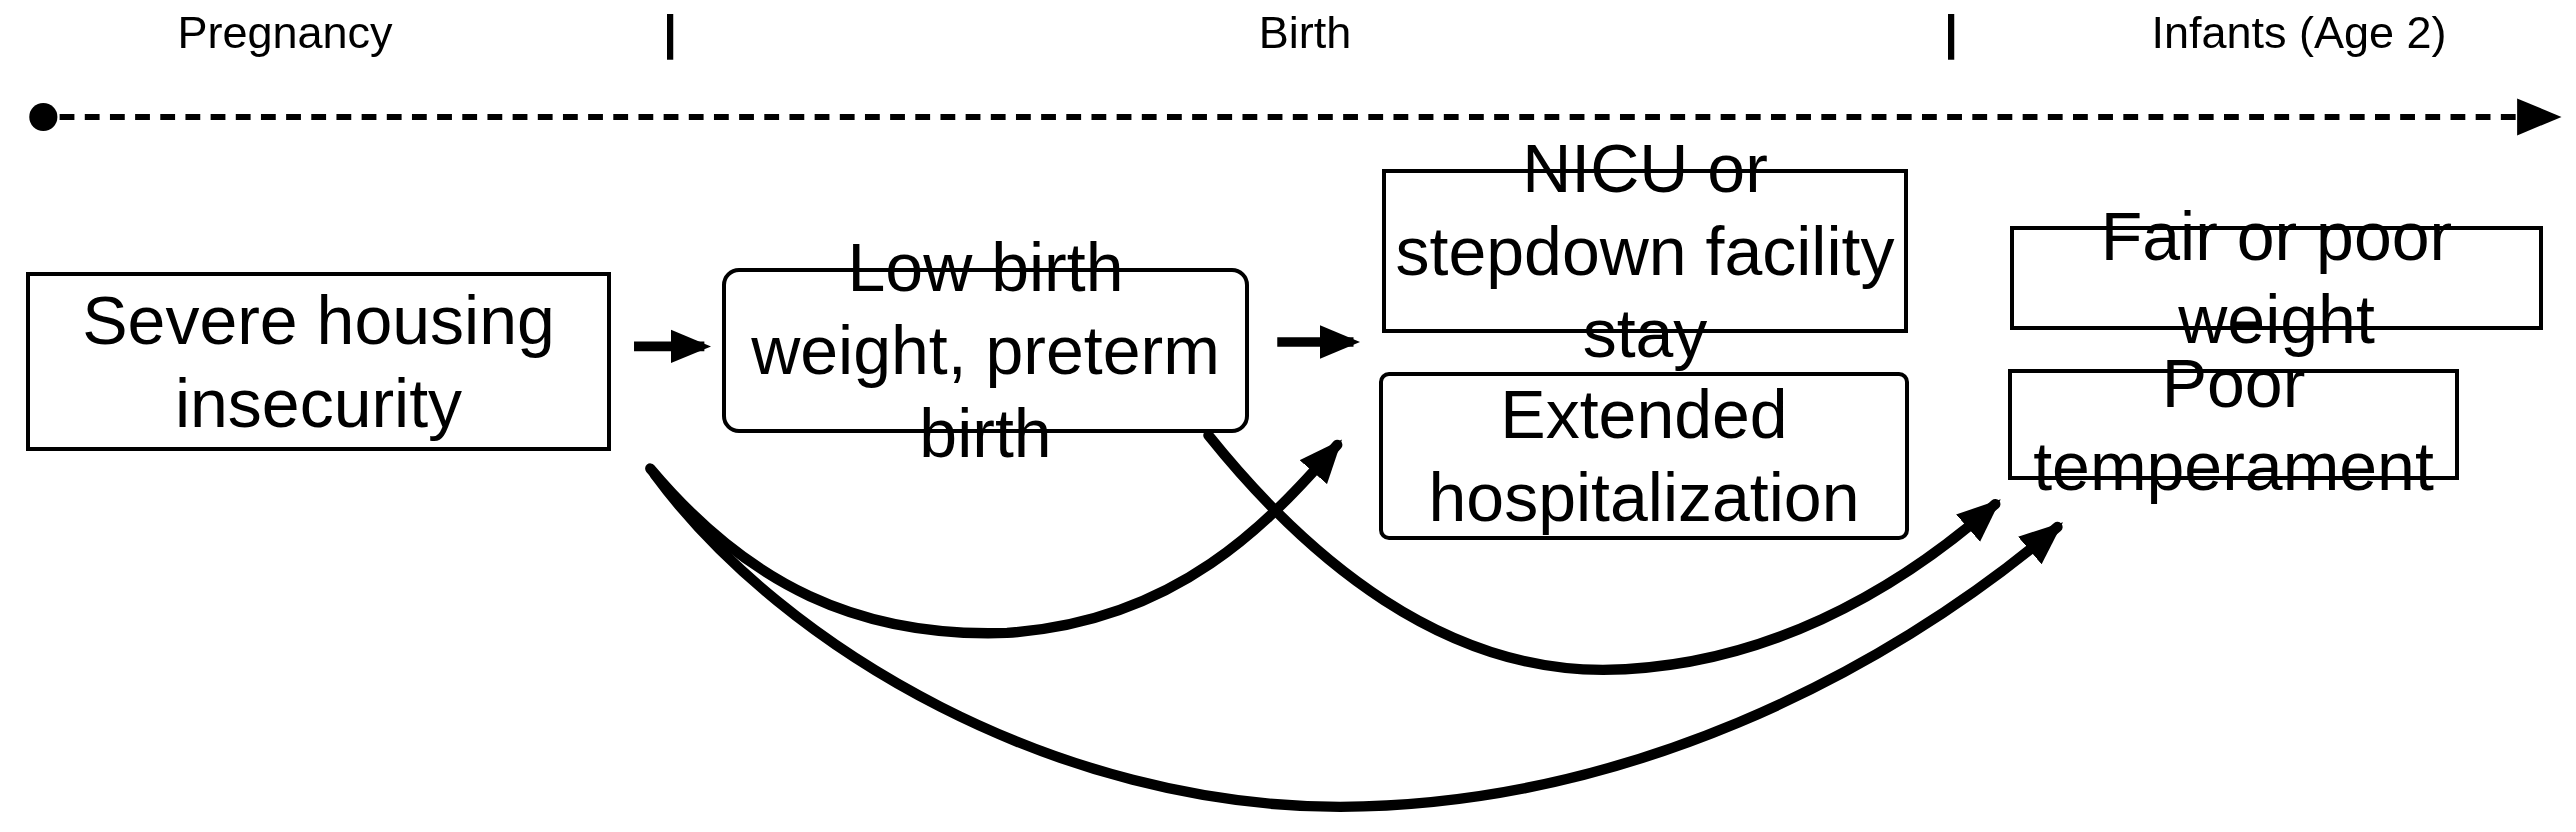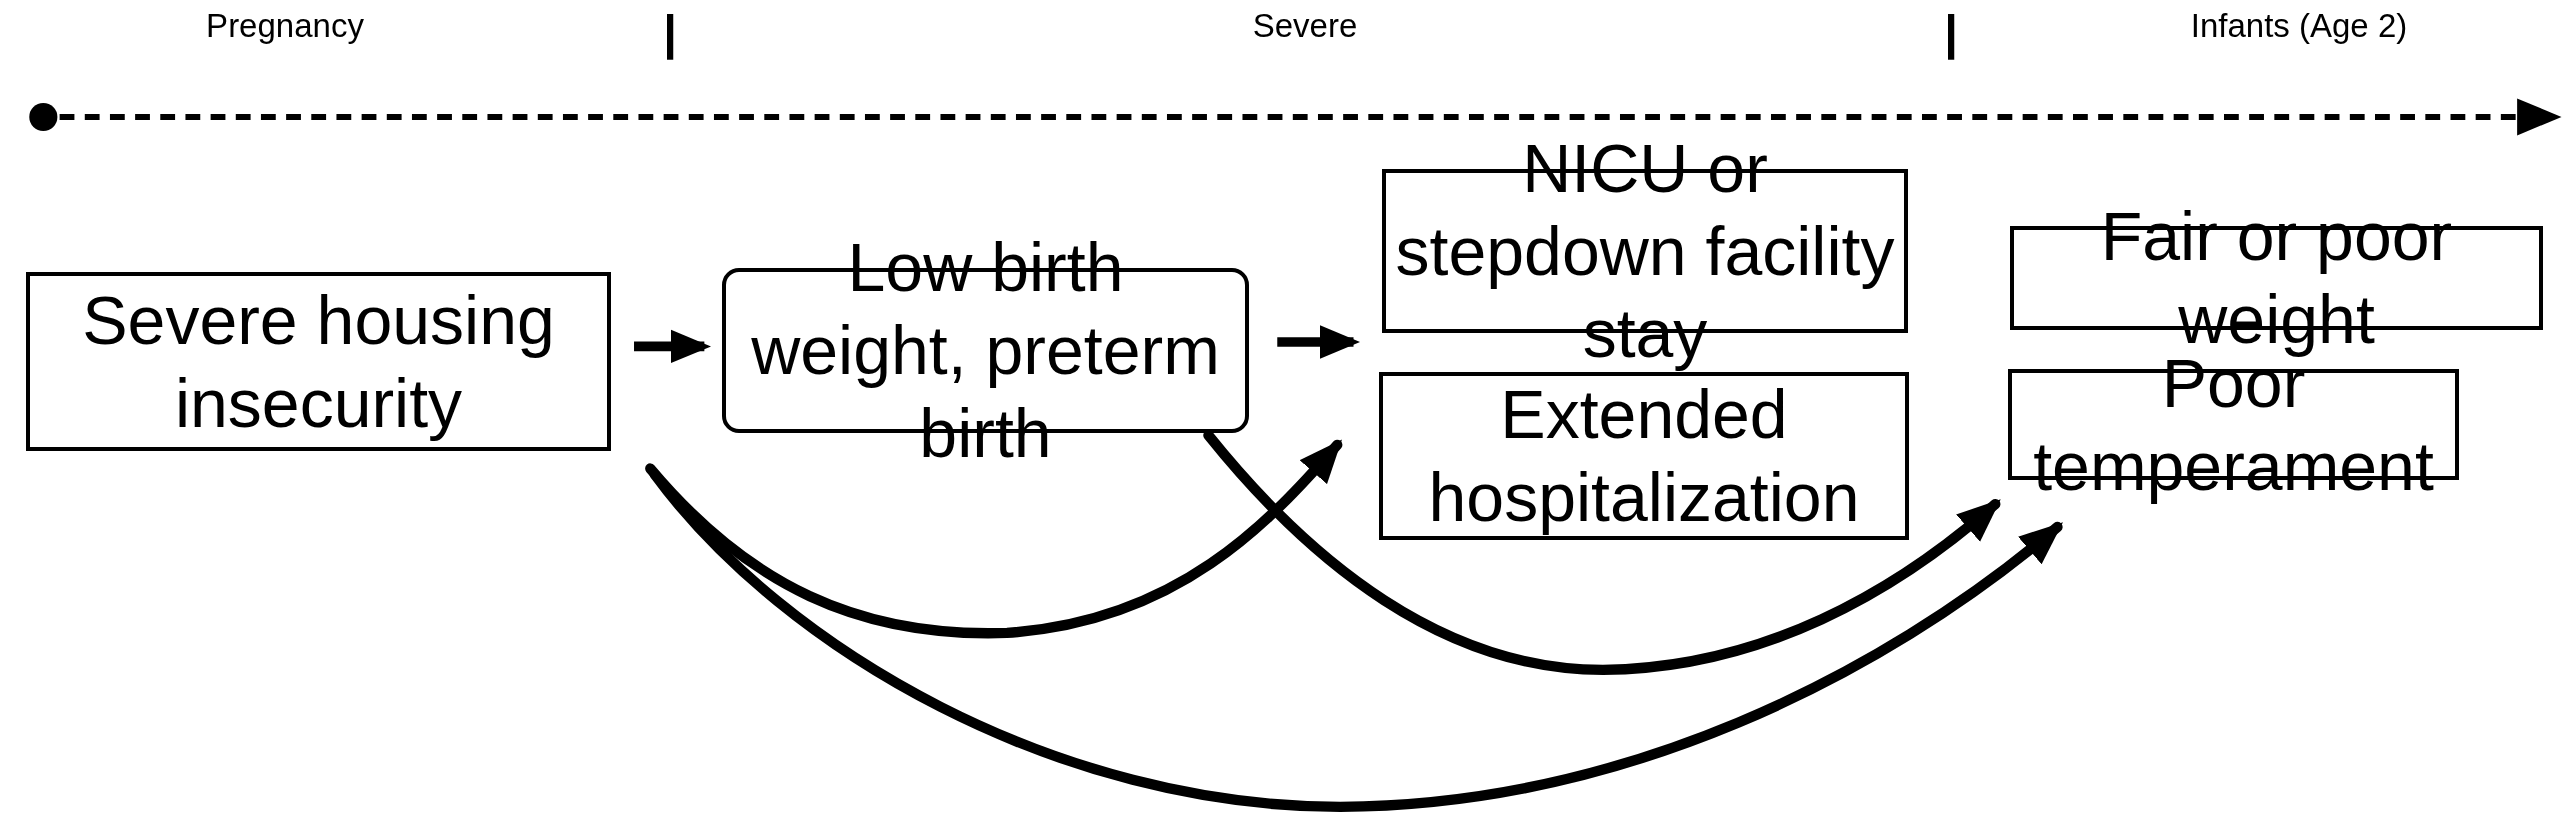--- a/index.html
+++ b/index.html
@@ -18,21 +18,21 @@
     background:var(--bg);
     font-family:"Liberation Sans", sans-serif;
     color:var(--ink);
     overflow:hidden;
   }
   
   .stage-label{
     position:absolute;
     top:7.4px;
     transform:translateX(-50%);
-    font-size:33px;
+    font-size:45px;
     line-height:1.15;
     white-space:nowrap;
     color:var(--ink);
   }
   .stage-sep{
     position:absolute;
     top:4.4px;
     transform:translateX(-50%);
     font-size:49px;
     font-weight:bold;
@@ -57,32 +57,32 @@
     align-items:center;
     justify-content:center;
     text-align:center;
     font-size:68px;
     line-height:1.22;
     padding:0 6px;
   }
   #box-housing     { left:26px;   top:272px; width:585px; height:179px; }
   #box-lbw         { left:722px;  top:268px; width:527px; height:165px;border-radius:17px; }
   #box-nicu        { left:1382px; top:169px; width:526px; height:164px; }
-  #box-extended    { left:1379px; top:372px; width:530px; height:168px; }
+  #box-extended    { left:1379px; top:372px; width:530px; height:168px;border-radius:10px; }
   #box-fair        { left:2010px; top:226px; width:533px; height:104px; }
   #box-temperament { left:2008px; top:369px; width:451px; height:111px; }
 </style>
 </head>
 <body>
 
 <div id="figure">
 
   <span class="stage-label" style="left:285px">Pregnancy</span>
   <span class="stage-sep" style="left:670px">|</span>
-  <span class="stage-label" style="left:1305px">Severe</span>
+  <span class="stage-label" style="left:1305px">Birth</span>
   <span class="stage-sep" style="left:1951px">|</span>
   <span class="stage-label" style="left:2299px">Infants (Age 2)</span>
 
   <svg id="connector-layer" viewBox="0 0 3479 1124" xmlns="http://www.w3.org/2000/svg">
     <defs>
       <marker id="ah" viewBox="0 0 12 10" refX="10" refY="5" markerWidth="4.2" markerHeight="3.6" orient="auto" markerUnits="strokeWidth">
         <path d="M0,0 L12,5 L0,10 Z" fill="currentColor"></path>
       </marker>
     </defs>
 

